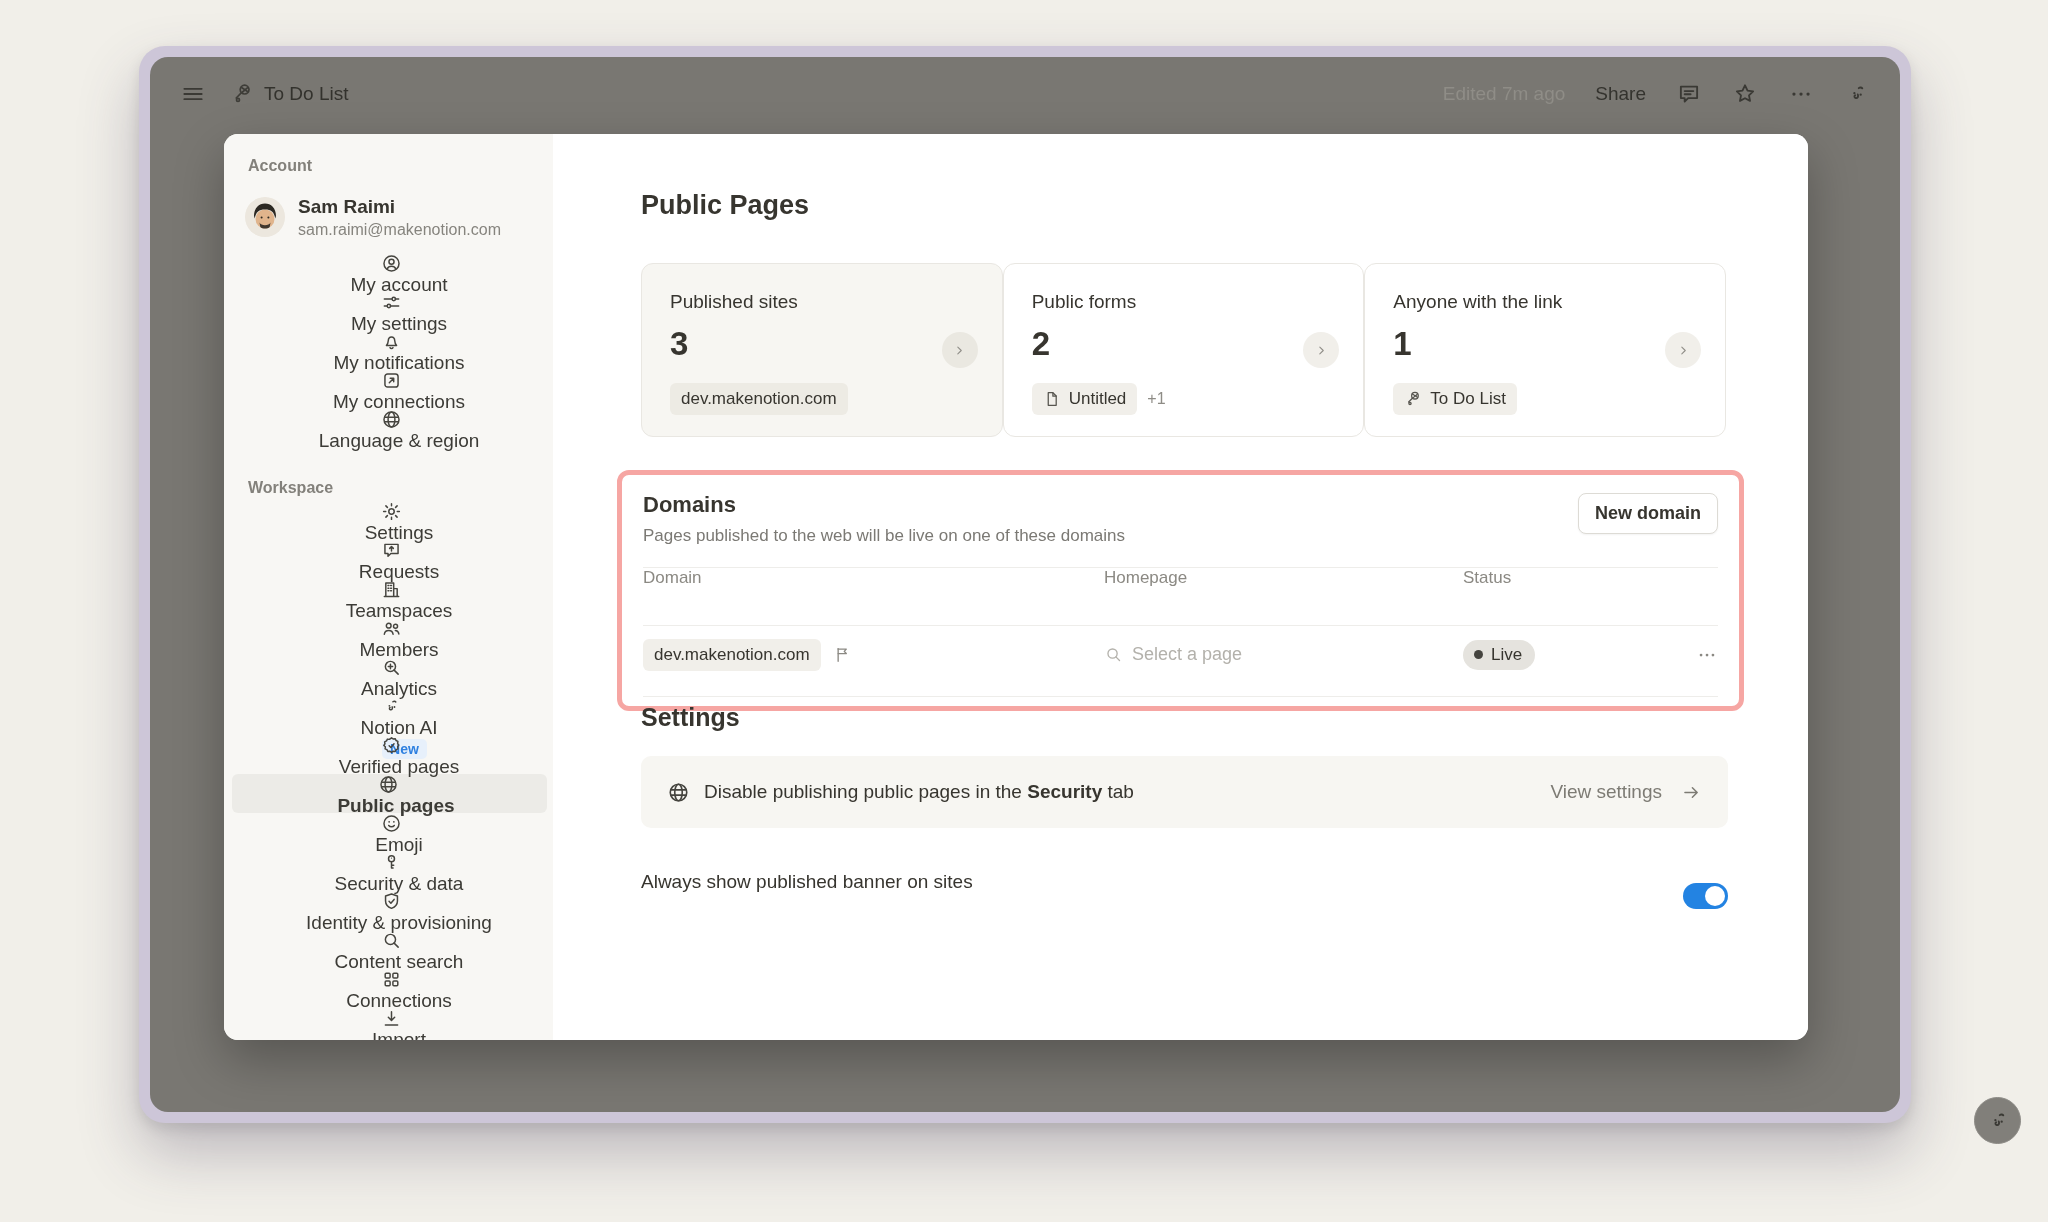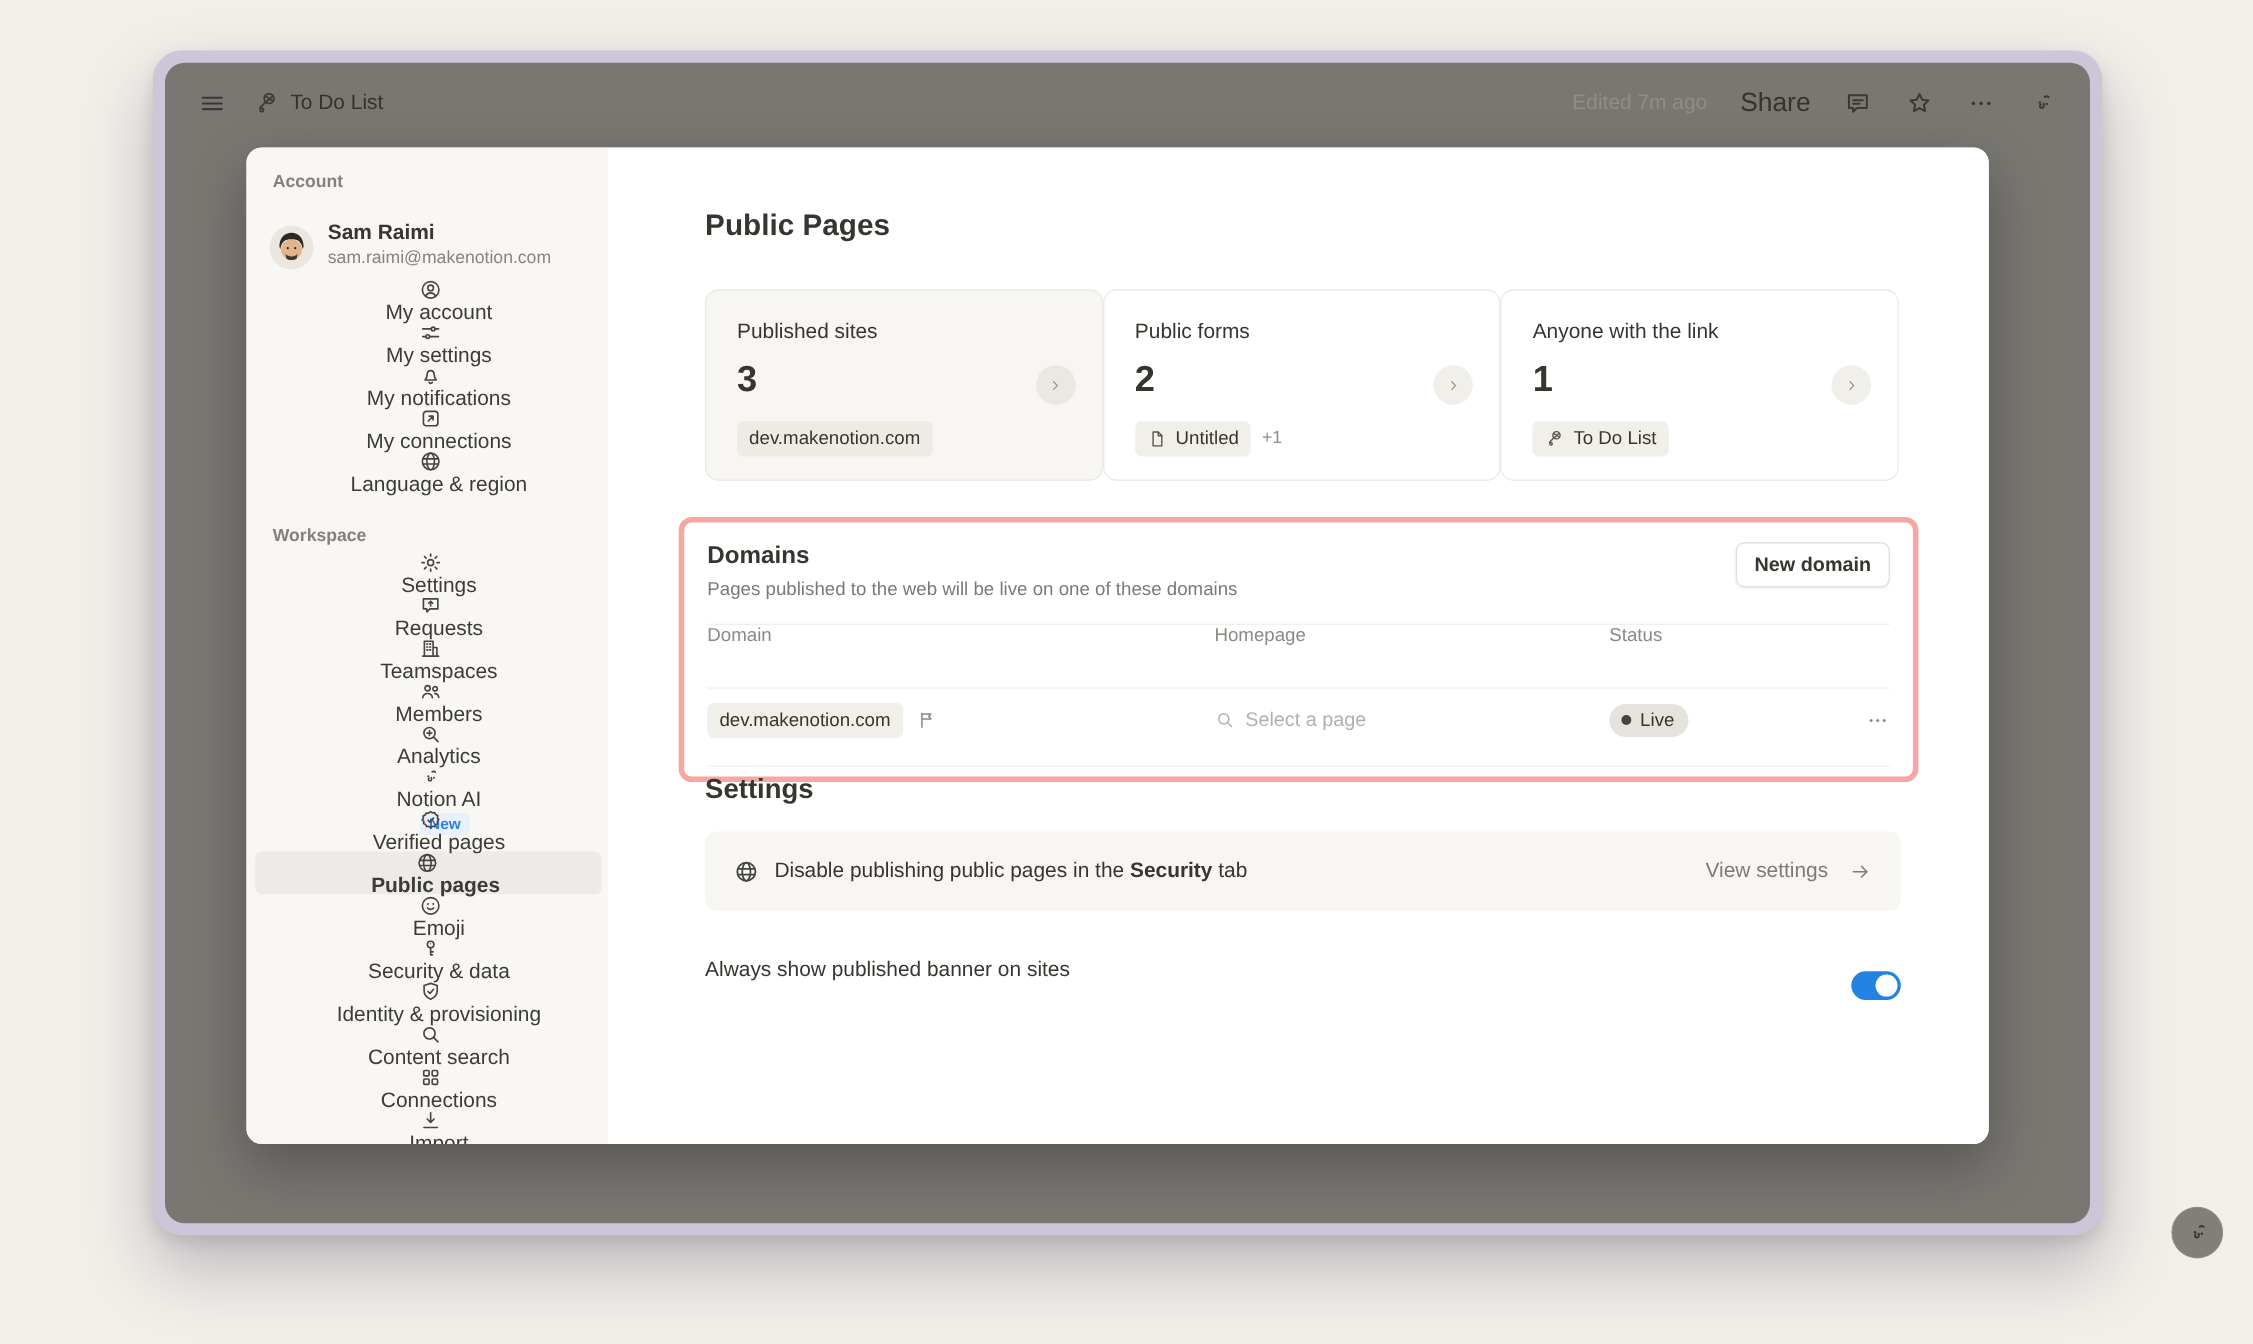--- a/index.html
+++ b/index.html
@@ -11,33 +11,33 @@
   
   .window{position:absolute;left:139px;top:46px;width:1772px;height:1077px;background:#cdc6d8;
           border-radius:26px;box-shadow:0 30px 60px rgba(70,60,90,.30),0 6px 14px rgba(0,0,0,.10);}
   .dim{position:absolute;left:11px;top:11px;right:11px;bottom:11px;background:#797772;border-radius:18px;}
   .topbar{position:absolute;left:0;right:0;top:0;height:74px;display:flex;align-items:center;padding:0 30px;}
   .tb-burger{width:26px;height:26px;color:#3a3934;}
   .tb-emoji{width:24px;height:24px;color:#3e3d38;margin-left:24px;}
   .tb-title{font-size:19px;color:#33322d;margin-left:10px;}
   .tb-spacer{flex:1}
   .tb-edited{font-size:19px;color:#8f8d87;margin-right:30px;}
-  .tb-share{font-size:24px;color:#34332e;}
+  .tb-share{font-size:19px;color:#34332e;}
   .tb-icon{width:26px;height:26px;color:#3a3934;margin-left:30px;}
   .fab{position:absolute;left:1824px;top:1040px;width:47px;height:47px;border-radius:50%;
        background:#817f7a;border:1px solid #8d8b86;box-sizing:border-box;
        display:flex;align-items:center;justify-content:center;color:#3a3934;}
   .fab .ic{width:26px;height:26px;}
 
   
   .modal{position:absolute;left:224px;top:134px;width:1584px;height:906px;background:#fff;border-radius:14px;
          box-shadow:0 20px 50px rgba(0,0,0,.28);display:flex;overflow:hidden;}
   .sidebar{width:329px;flex:none;background:#f8f7f4;padding-top:23px;box-sizing:border-box;overflow:hidden;}
   .s-label{margin-left:24px;font-size:16px;font-weight:700;color:#83817b;height:22px;}
-  .profile{display:flex;align-items:flex-end;margin:10px 0 8px 21px;height:56px;}
+  .profile{display:flex;align-items:center;margin:10px 0 8px 21px;height:56px;}
   .avatar{width:40px;height:40px;border-radius:50%;overflow:hidden;flex:none;background:#efece5;}
   .p-name{font-size:19px;font-weight:700;color:#37352f;line-height:24px;}
   .p-mail{font-size:16px;color:#86847e;line-height:21px;}
   .p-txt{margin-left:13px;}
   .row{display:flex;align-items:center;height:39px;padding-left:21px;font-size:19px;color:#3c3b36;flex-direction:column;}
   .row .ric{width:21px;height:21px;color:#46453f;margin-right:15px;flex:none;}
   .row.selected{background:#ecebe7;border-radius:6px;margin:0 6px 0 8px;padding-left:13px;font-weight:700;}
   .ws-gap{height:31px;}
   .badge-new{margin-left:11px;background:#e7f0fb;color:#2f80e0;font-size:14px;font-weight:700;
              padding:3px 8px;border-radius:5px;line-height:14px;}

